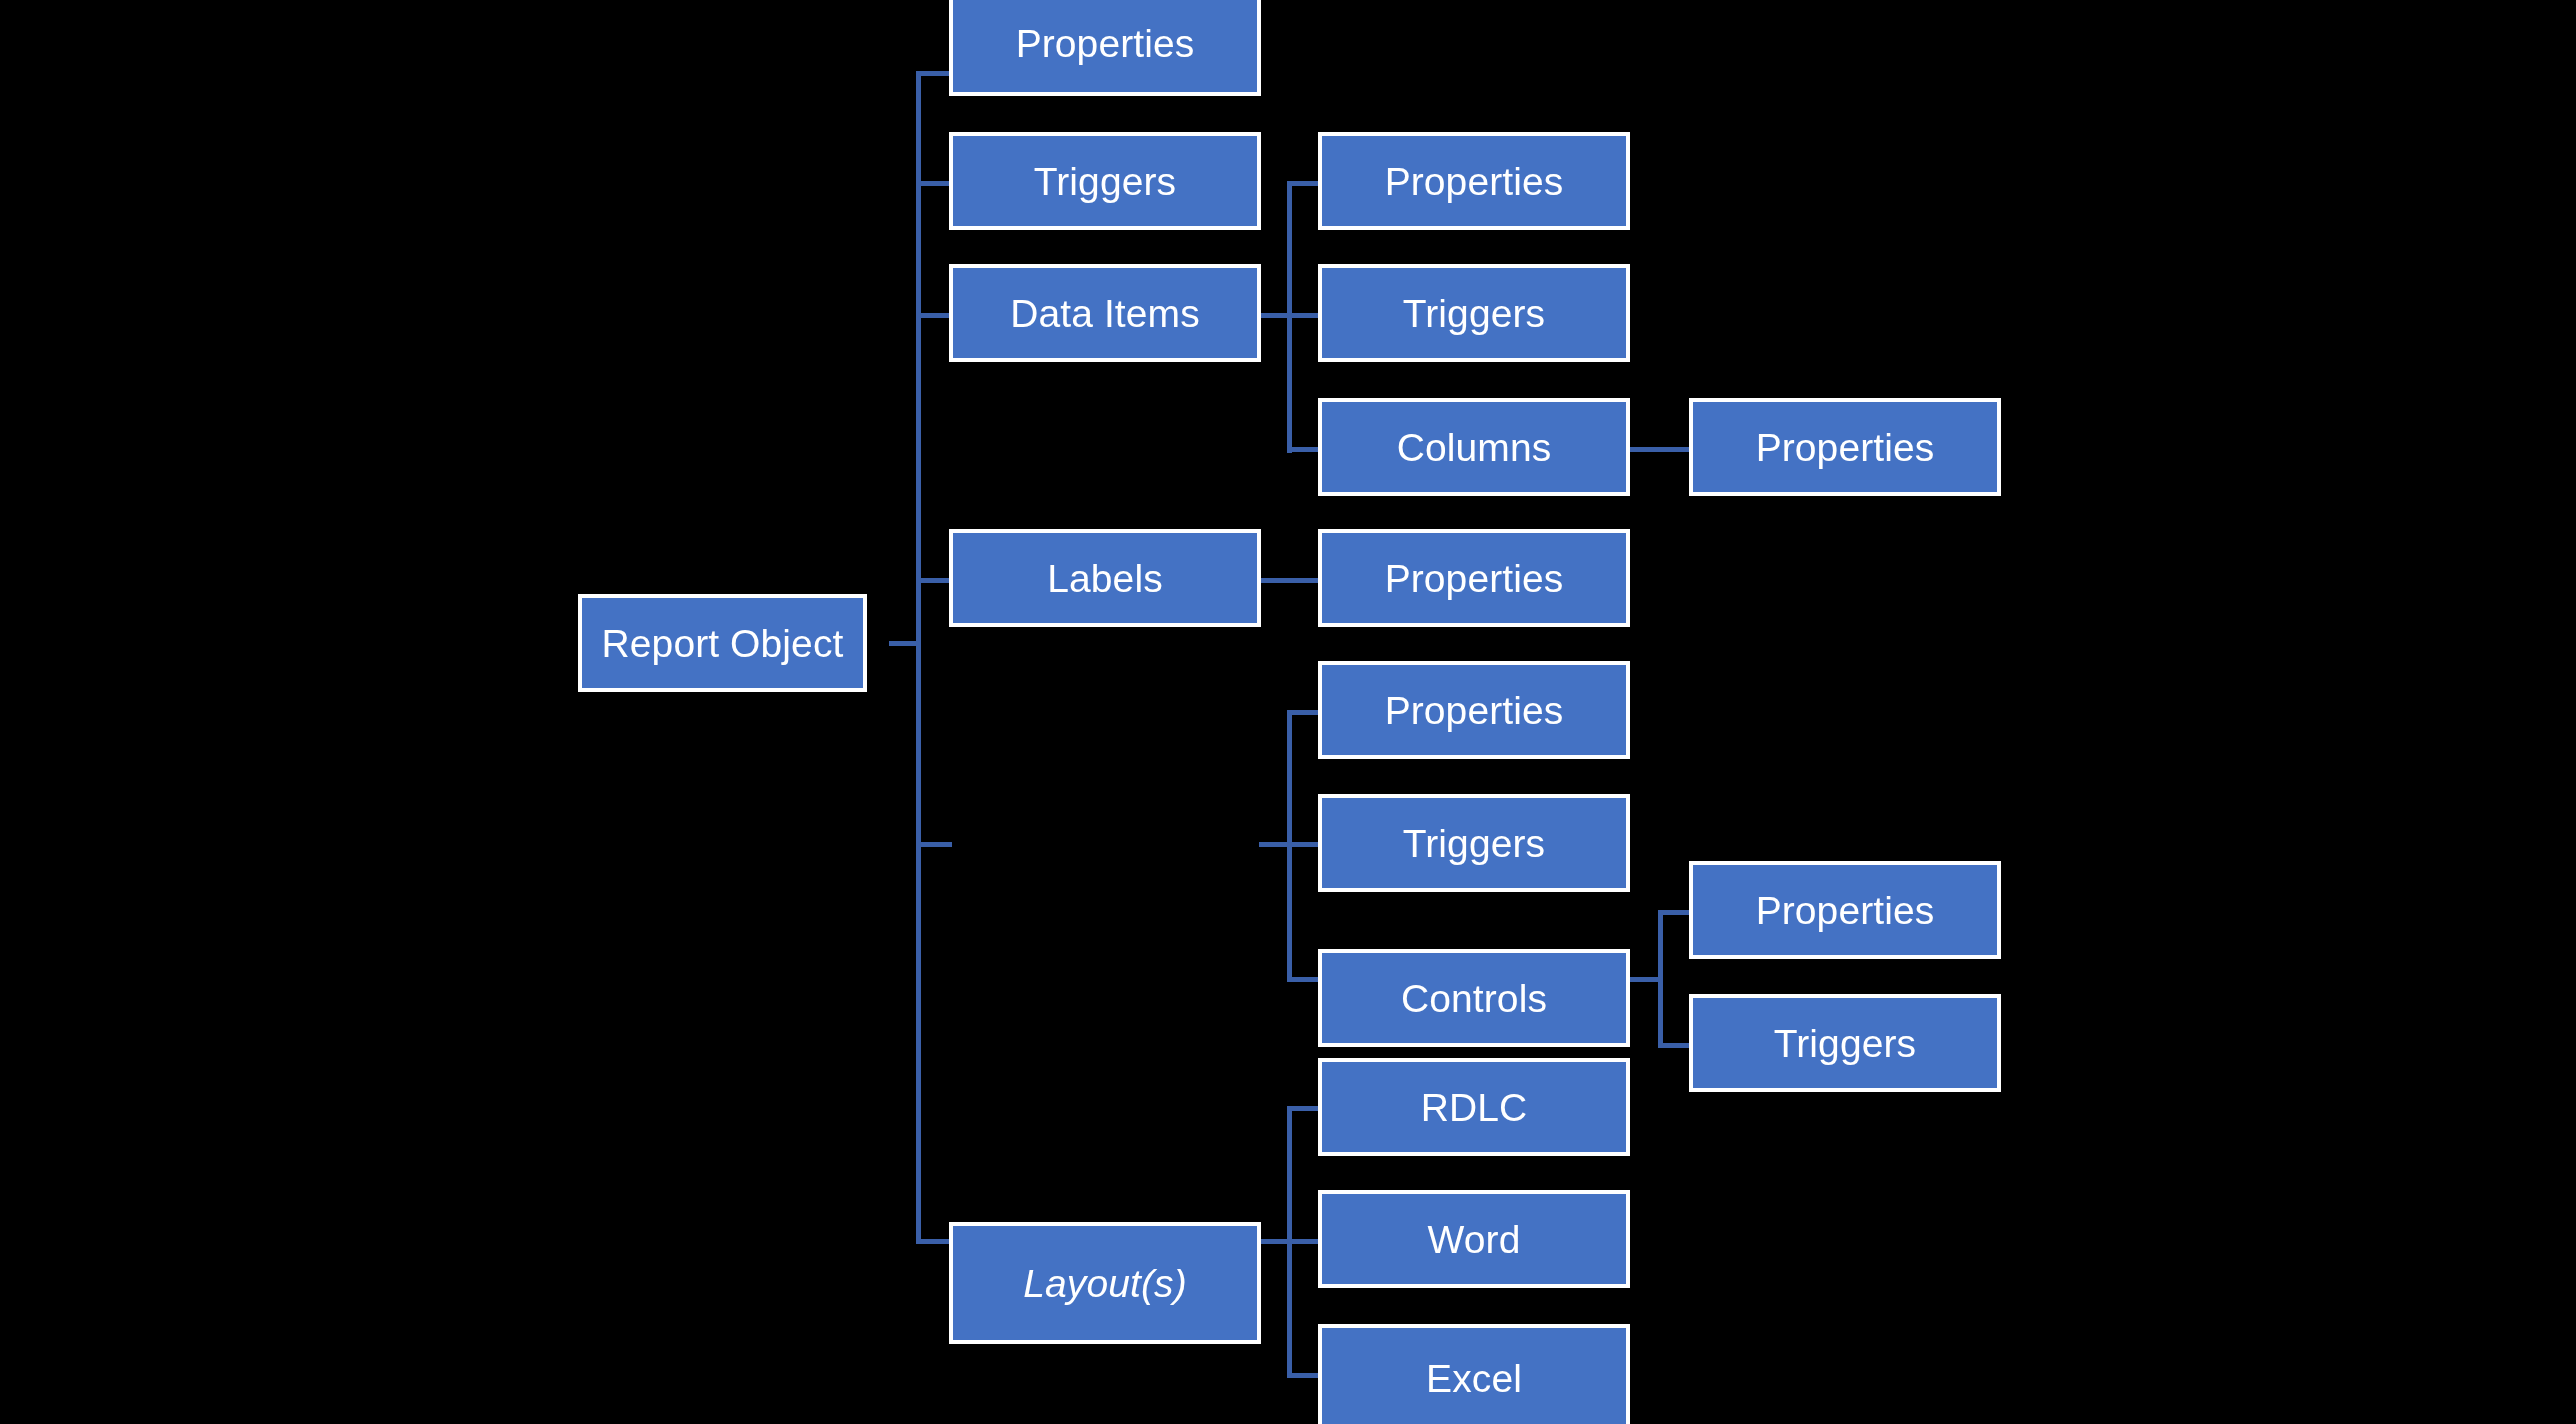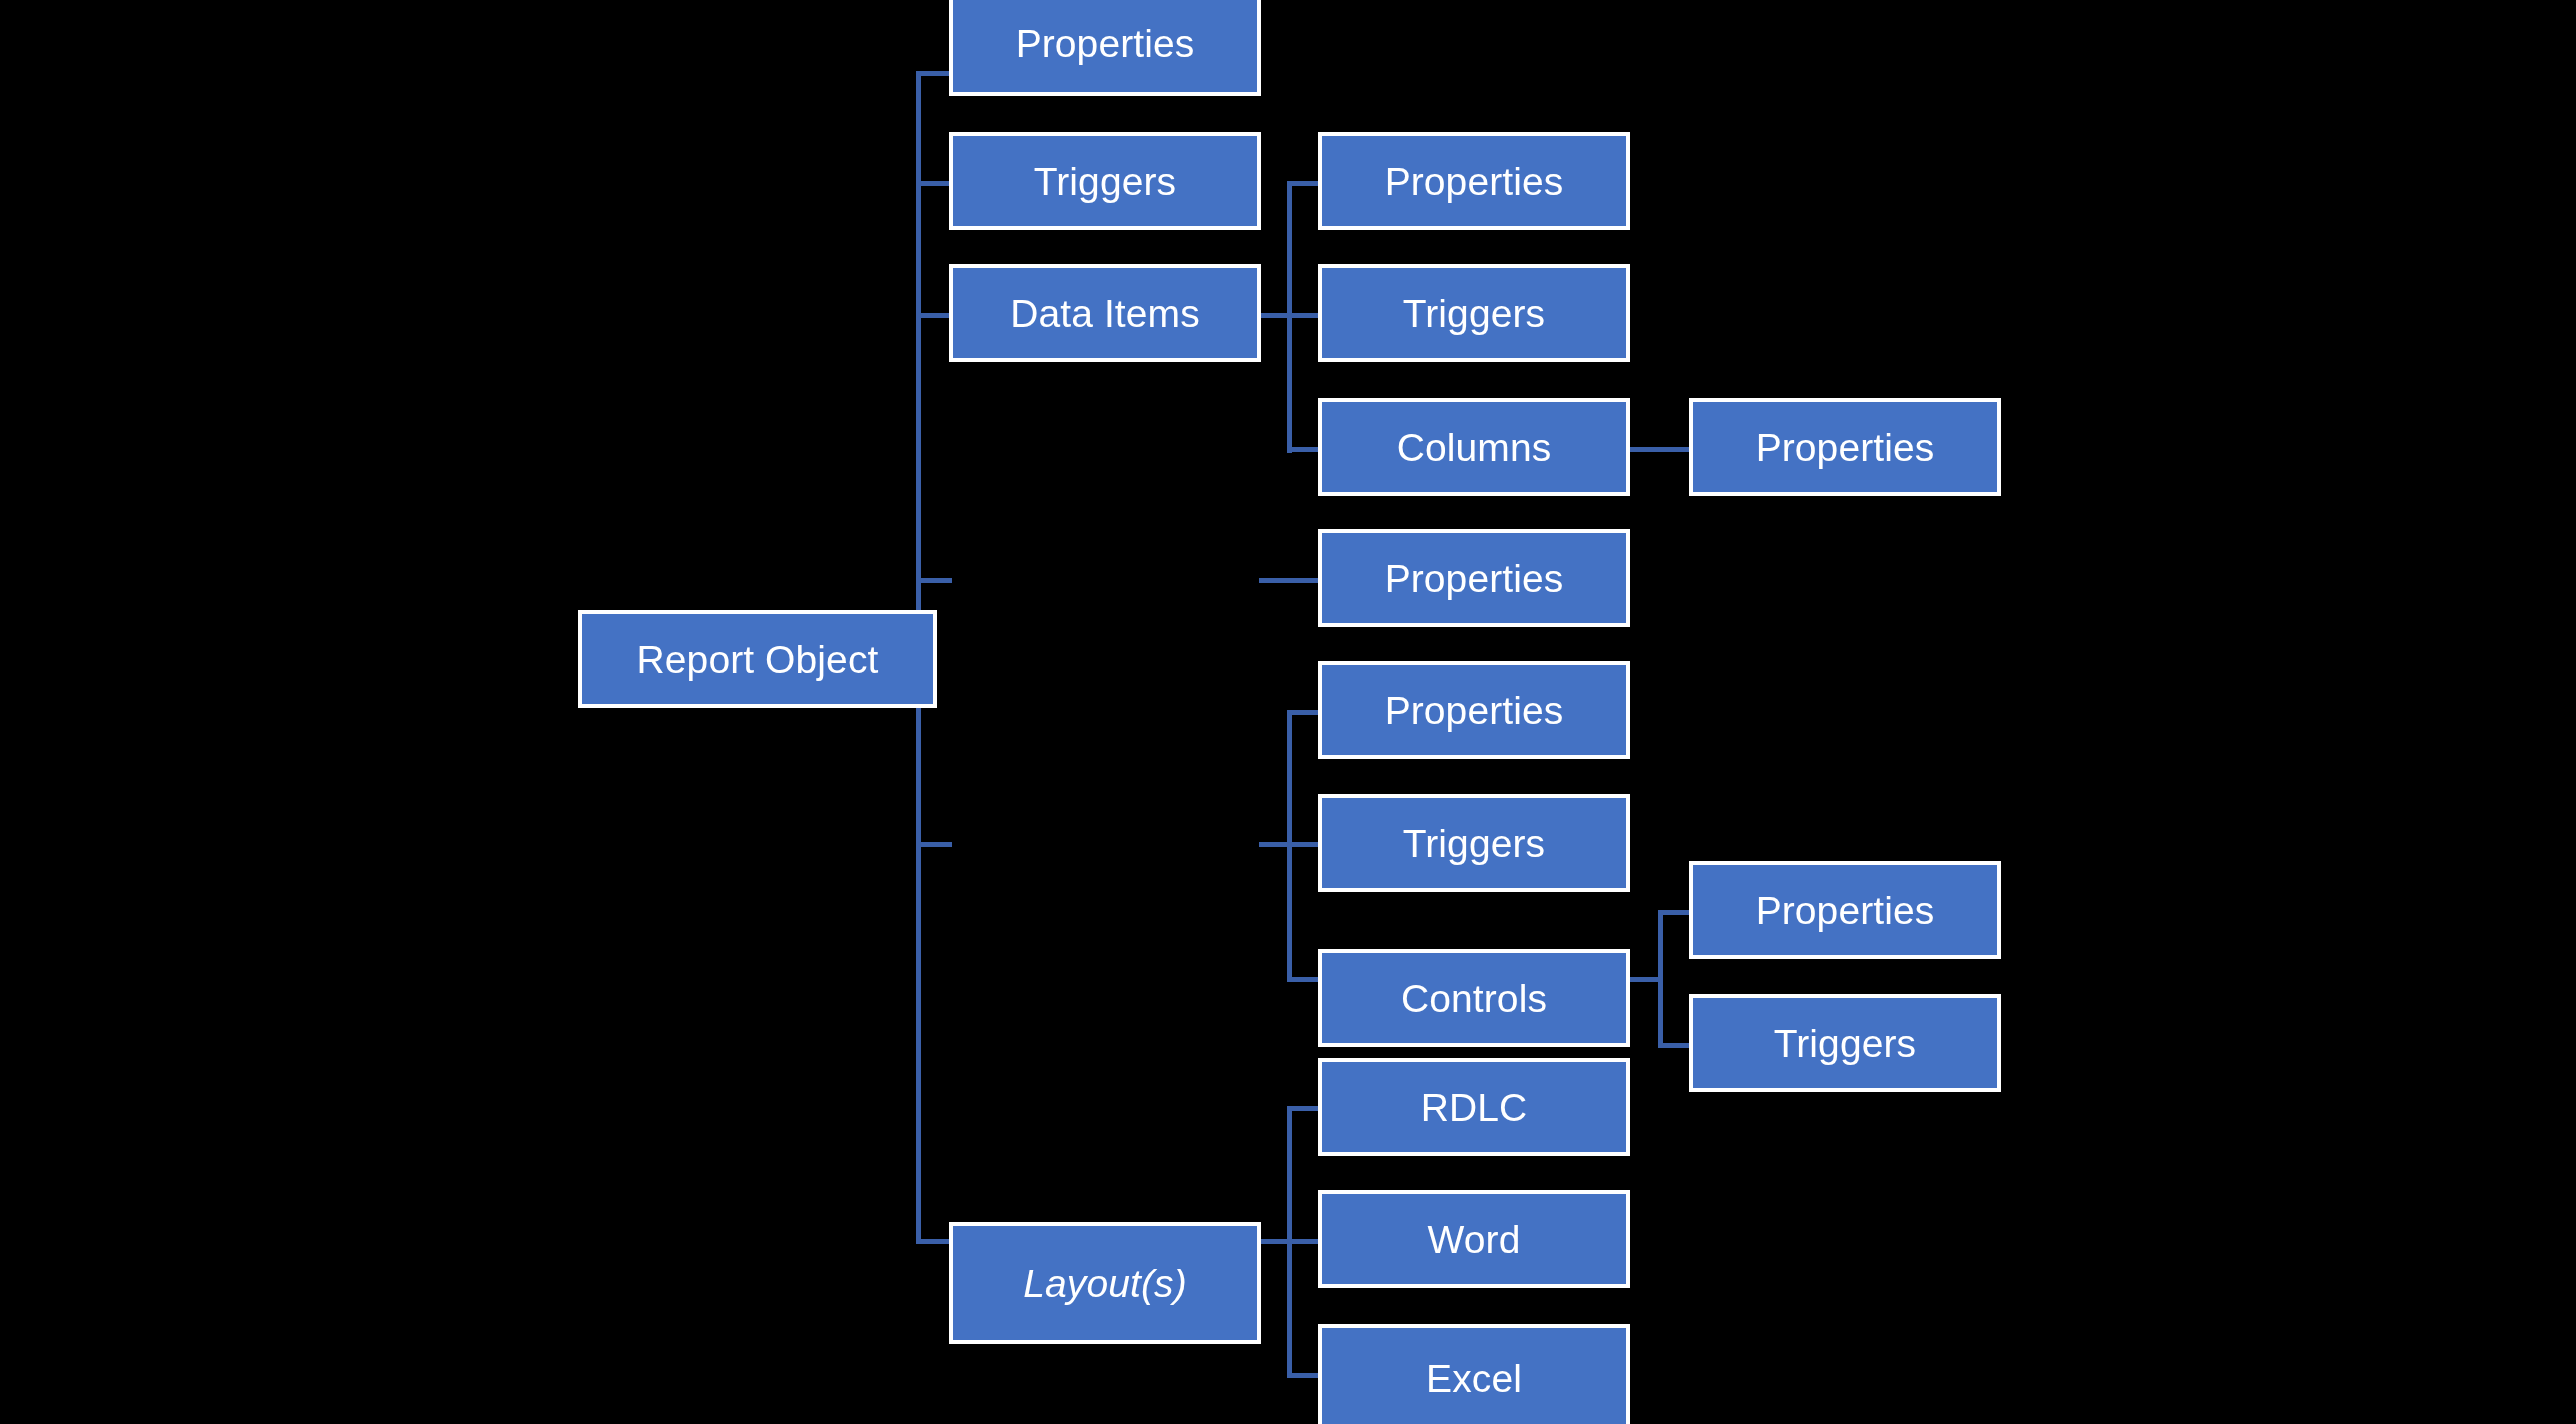--- a/index.html
+++ b/index.html
@@ -78,25 +78,26 @@
   <div class="conn v" style="left:1658px; top:910px; height:137px;"></div>
   <div class="conn h" style="left:1658px; top:910px; width:34px;"></div>
   <div class="conn h" style="left:1658px; top:1043px; width:34px;"></div>
 
   <div class="conn h" style="left:1259px; top:1239px; width:33px;"></div>
   <div class="conn v" style="left:1287px; top:1106px; height:272px;"></div>
   <div class="conn h" style="left:1287px; top:1106px; width:34px;"></div>
   <div class="conn h" style="left:1287px; top:1239px; width:34px;"></div>
   <div class="conn h" style="left:1287px; top:1373px; width:34px;"></div>
 
-  <div class="node" style="left:578px; top:594px; width:359px; height:98px;margin-top:16px;">Report Object</div>
+  <div class="node" style="left:578px; top:594px; width:289px; height:98px;">Report Object</div>
 
   <div class="node" style="left:949px; top:-8.8px; width:312px; height:105px;">Properties</div>
   <div class="node" style="left:949px; top:132px; width:312px; height:98px;">Triggers</div>
   <div class="node" style="left:949px; top:264px; width:312px; height:98px;">Data Items</div>
+  <div class="node" style="left:949px; top:529px; width:312px; height:98px;">Labels</div>
   <div class="node" style="left:949px; top:1222px; width:312px; height:122px;font-style:italic;">Layout(s)</div>
 
   <div class="node" style="left:1318px; top:132px; width:312px; height:98px;">Properties</div>
   <div class="node" style="left:1318px; top:264px; width:312px; height:98px;">Triggers</div>
   <div class="node" style="left:1318px; top:398px; width:312px; height:98px;">Columns</div>
 
   <div class="node" style="left:1689px; top:398px; width:312px; height:98px;">Properties</div>
 
   <div class="node" style="left:1318px; top:529px; width:312px; height:98px;">Properties</div>
 

